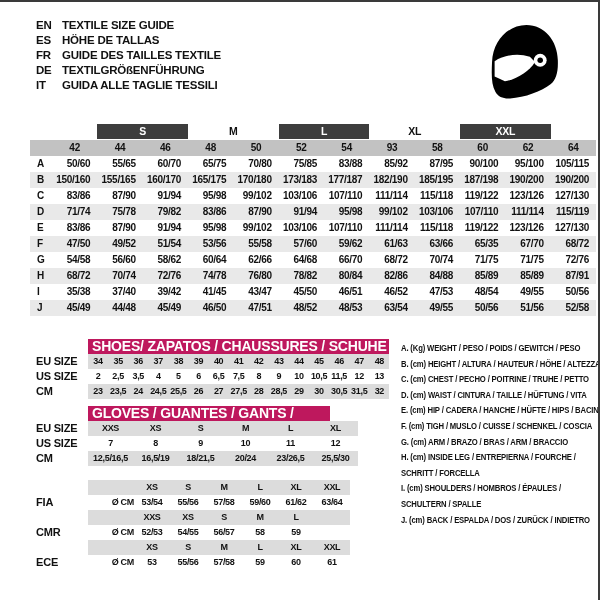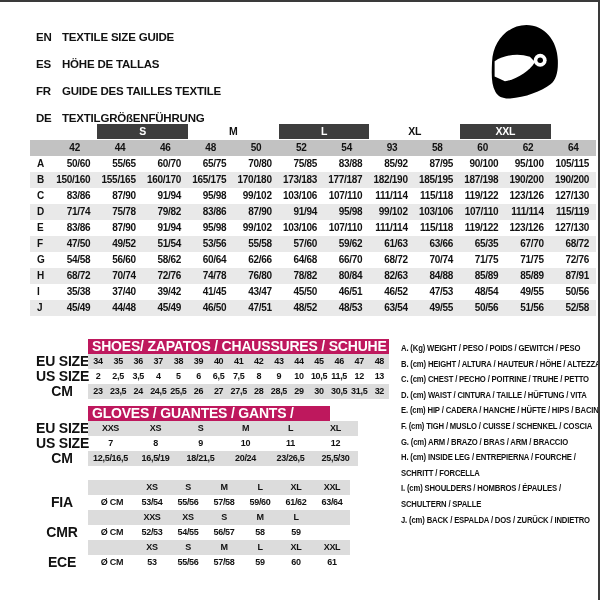--- a/index.html
+++ b/index.html
@@ -3,21 +3,21 @@
 <meta charset="utf-8">
 <style>
   html,body{margin:0;padding:0;background:#fff;}
   .page{position:relative;width:600px;height:600px;box-sizing:border-box;background:#fff;
         border-top:2px solid #3a3a3a;border-right:2px solid #3a3a3a;overflow:hidden;
         font-family:"Liberation Sans","DejaVu Sans",sans-serif;color:#111;letter-spacing:-0.2px;}
   
   .header{position:absolute;top:12px;left:36px;right:10px;height:104px;display:flex;justify-content:space-between;}
   .langs{padding-top:4px;}
   .lang-row{font-size:11.5px;font-weight:700;line-height:15px;white-space:nowrap;}
-  .lang-code{display:inline-block;width:26px;margin-top:12px;}
+  .lang-code{display:inline-block;width:26px;}
   .helmet-ic{width:86px;height:96px;margin-right:22px;}
   
   .main-table{position:absolute;top:122px;left:30px;width:566px;font-weight:700;}
   .mt-group,.mt-head,.mt-row{display:grid;grid-template-columns:22px repeat(12,1fr);}
   .mt-group{height:15px;margin-bottom:1px;}
   .grp-wrap,.mt-cells{display:contents;}
   .grp{grid-column:span 2;text-align:center;font-size:10.5px;line-height:15px;}
   .grp:nth-of-type(1),.grp:nth-of-type(7){grid-column:span 1;}
   .grp:nth-of-type(2),.grp:nth-of-type(4),.grp:nth-of-type(6){background:#3d3d3d;color:#fff;}
   .mt-head{background:#c2c2c2;height:16px;}
@@ -30,27 +30,27 @@
   .sections{position:absolute;top:337px;left:36px;width:360px;font-weight:700;}
   .section{margin-bottom:7px;}
   .sec-title,.sec-row{display:grid;}
   .shoes .sec-title,.shoes .sec-row{grid-template-columns:52px repeat(15,20.1px);}
   .gloves .sec-title,.gloves .sec-row{grid-template-columns:52px repeat(6,45px);}
   .helmet .sec-title,.helmet .sec-row{grid-template-columns:52px 46px repeat(6,36px);}
   .helmet{margin-top:14px;}
   .sec-bar{grid-column:2/-1;background:#be185d;color:#fff;font-size:14px;line-height:15px;height:15px;padding-left:4px;}
   .gloves .sec-bar{width:242px;box-sizing:border-box;}
   .sec-row{height:15px;}
-  .sec-label{font-size:14px;line-height:15px;white-space:nowrap;text-align:center;}
+  .sec-label{font-size:11px;line-height:15px;white-space:nowrap;}
   .cells{display:contents;}
   .cell{font-size:9px;line-height:15px;text-align:center;letter-spacing:-0.3px;}
   .shoes .sec-row:nth-of-type(odd) .cell,
   .gloves .sec-row:nth-of-type(odd) .cell,
   .helmet .sec-row:nth-of-type(odd) .cell{background:#dcdcdc;}
-  .hprefix{text-align:center;padding-left:2px;}
+  .hprefix{text-align:right;padding-left:2px;}
   
   .legend{position:absolute;top:338px;left:401px;width:242px;transform:scaleX(0.81);transform-origin:left top;}
   .legend-item{font-size:9.5px;font-weight:700;line-height:15.6px;white-space:nowrap;}
 </style>
 </head>
 <body>
 
 <div class="page">
 
   <div class="header">
@@ -145,21 +145,21 @@
           <div class="mt-label">G</div>
           <div class="mt-cells">
             
           <div class="mtc">54/58</div><div class="mtc">56/60</div><div class="mtc">58/62</div><div class="mtc">60/64</div><div class="mtc">62/66</div><div class="mtc">64/68</div><div class="mtc">66/70</div><div class="mtc">68/72</div><div class="mtc">70/74</div><div class="mtc">71/75</div><div class="mtc">71/75</div><div class="mtc">72/76</div></div>
         </div>
 
         <div class="mt-row">
           <div class="mt-label">H</div>
           <div class="mt-cells">
             
-          <div class="mtc">68/72</div><div class="mtc">70/74</div><div class="mtc">72/76</div><div class="mtc">74/78</div><div class="mtc">76/80</div><div class="mtc">78/82</div><div class="mtc">80/84</div><div class="mtc">82/63</div><div class="mtc">84/88</div><div class="mtc">85/89</div><div class="mtc">85/89</div><div class="mtc">87/91</div></div>
+          <div class="mtc">68/72</div><div class="mtc">70/74</div><div class="mtc">72/76</div><div class="mtc">74/78</div><div class="mtc">76/80</div><div class="mtc">78/82</div><div class="mtc">80/84</div><div class="mtc">82/86</div><div class="mtc">84/88</div><div class="mtc">85/89</div><div class="mtc">85/89</div><div class="mtc">87/91</div></div>
         </div>
 
         <div class="mt-row">
           <div class="mt-label">I</div>
           <div class="mt-cells">
             
           <div class="mtc">35/38</div><div class="mtc">37/40</div><div class="mtc">39/42</div><div class="mtc">41/45</div><div class="mtc">43/47</div><div class="mtc">45/50</div><div class="mtc">46/51</div><div class="mtc">46/52</div><div class="mtc">47/53</div><div class="mtc">48/54</div><div class="mtc">49/55</div><div class="mtc">50/56</div></div>
         </div>
 
         <div class="mt-row">

